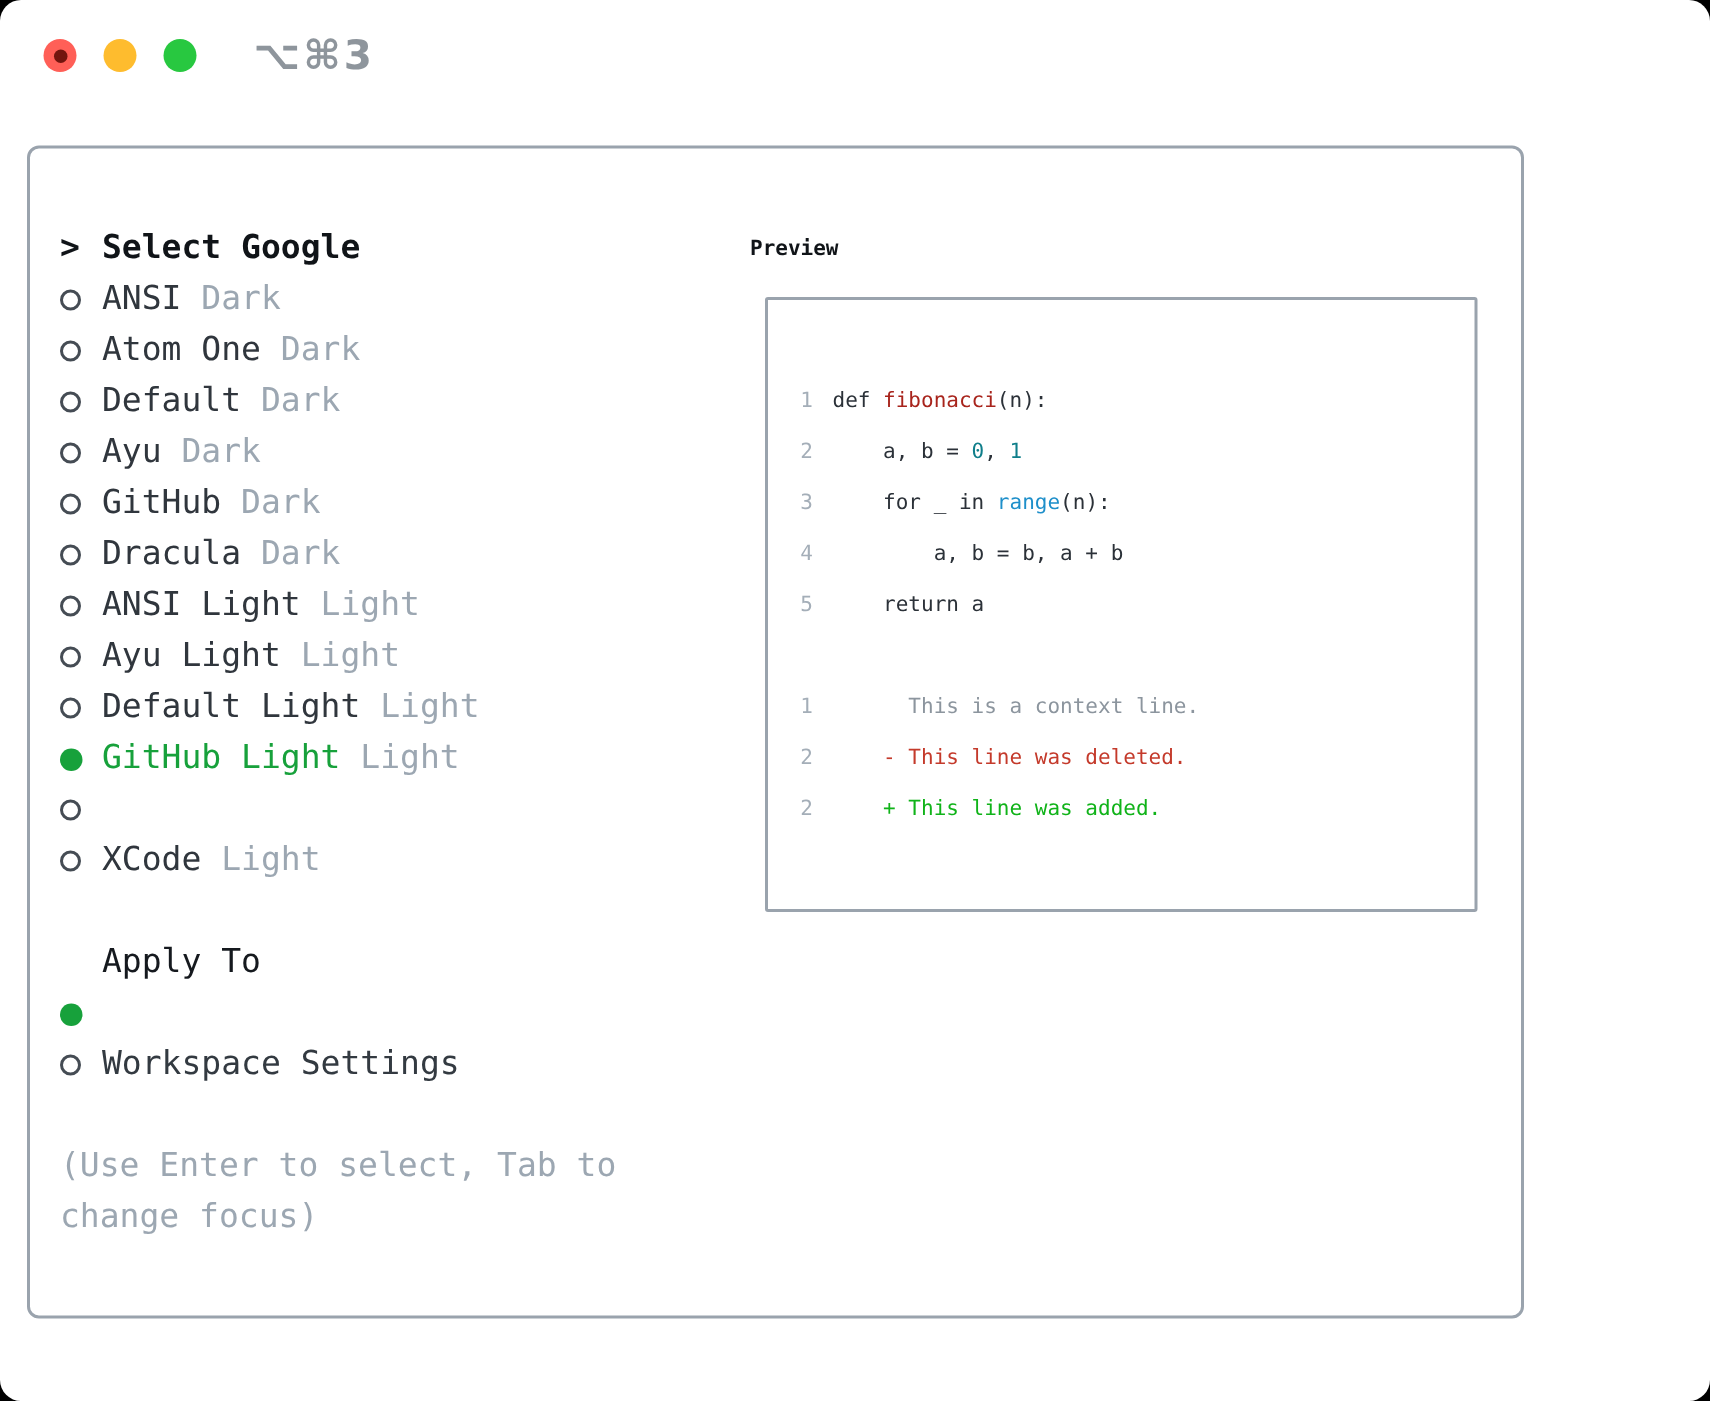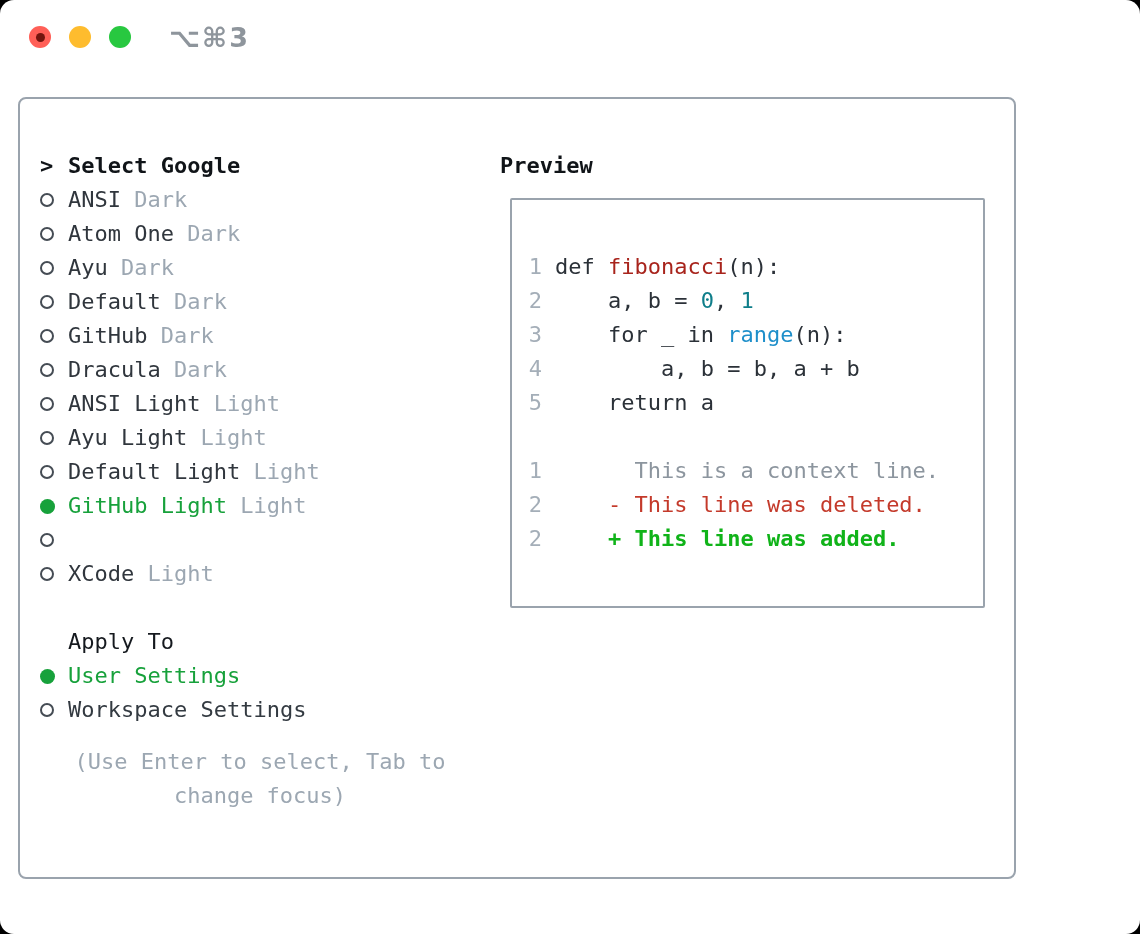--- a/index.html
+++ b/index.html
@@ -17,53 +17,53 @@
   .light.yellow{background:var(--traffic-yellow,#febc2e);}
   .light.green{background:var(--traffic-green,#28c840);}
   .light .dot{width:9px;height:9px;border-radius:50%;background:#73150e;}
   .win-title{margin-left:20px;font-size:27px;font-weight:bold;color:#8e959c;
     font-family:"DejaVu Sans","Liberation Sans",sans-serif;letter-spacing:2px;}
   
   .panel{box-sizing:border-box;margin:23px 0 0 18px;width:998px;height:782px;
     border:2px solid var(--border-gray,#9aa3ad);border-radius:8px;
     padding:50px 0 0 20px;display:flex;background:#fff;}
   .left-col{width:460px;flex:none;font-size:22px;line-height:34px;}
-  .right-col{font-size:22px;line-height:34px;}
+  .right-col{font-size:14px;line-height:34px;}
   
   .row{display:flex;align-items:center;height:34px;}
   .bullet-cell{width:28px;flex:none;display:flex;align-items:center;}
   .radio{width:14px;height:14px;border-radius:50%;
     border:2px solid #454c54;box-sizing:border-box;}
   .radio.sel{width:15px;height:15px;border:none;background:var(--accent-green,#17a13b);}
   .caret{font-weight:bold;color:#101418;}
   .hdr-text{font-weight:bold;color:#101418;}
   .item-label{white-space:pre;}
   .item-name{color:#30363d;text-align:center;}
   .item-name.sel{color:var(--accent-green,#17a13b);}
   .item-variant{color:var(--muted-gray,#9ca7b2);}
   .apply-hdr{margin-top:34px;height:34px;padding-left:28px;color:#15191e;}
   .option-label{color:#333a41;white-space:pre;}
   .option-label.sel{color:var(--accent-green,#17a13b);}
-  .help{margin-top:18px;width:440px;color:var(--muted-gray,#9ca7b2);text-align:center;}
+  .help{margin-top:34px;width:440px;color:var(--muted-gray,#9ca7b2);}
   
   .preview-hdr{height:34px;font-weight:bold;color:#101418;}
   .preview-box{box-sizing:border-box;margin:15px 0 0 10px;width:475px;height:410px;
     border:2px solid var(--border-gray,#9aa3ad);border-radius:2px;
     padding:50px 0 0 16px;background:#fff;}
   .code-row{display:flex;height:34px;}
   .lnum{width:14px;flex:none;text-align:right;margin-right:13px;
     color:#a4aeb8;white-space:pre;}
   .code-content{white-space:pre;color:#2b3138;text-align:center;}
   .tok-text{color:#2b3138;}
   .tok-function{color:var(--function-red,#a8241c);}
   .tok-number{color:var(--number-teal,#0f7e8a);}
   .tok-builtin{color:var(--builtin-blue,#1e8fca);}
   .tok-context{color:var(--context-gray,#8c959e);}
   .tok-deleted{color:var(--deleted-red,#c43a2b);}
-  .tok-added{color:var(--added-green,#10b319);font-weight:bold;}
+  .tok-added{color:var(--added-green,#10b319);}
 </style>
 </head>
 <body>
 
 <div class="window">
 
   <div class="titlebar">
     <span class="light red">
       <span class="dot"></span>
     </span>
@@ -91,27 +91,27 @@
           <div class="row">
             <span class="bullet-cell">
               <span class="radio"></span>
             </span>
             <span class="item-label"><span class="item-name">Atom One</span> <span class="item-variant">Dark</span></span>
           </div>
           <div class="row">
             <span class="bullet-cell">
               <span class="radio"></span>
             </span>
+            <span class="item-label"><span class="item-name">Default</span> <span class="item-variant">Dark</span></span>
+          </div>
+          <div class="row">
+            <span class="bullet-cell">
+              <span class="radio"></span>
+            </span>
             <span class="item-label"><span class="item-name">Ayu</span> <span class="item-variant">Dark</span></span>
-          </div>
-          <div class="row">
-            <span class="bullet-cell">
-              <span class="radio"></span>
-            </span>
-            <span class="item-label"><span class="item-name">Default</span> <span class="item-variant">Dark</span></span>
           </div>
           <div class="row">
             <span class="bullet-cell">
               <span class="radio"></span>
             </span>
             <span class="item-label"><span class="item-name">GitHub</span> <span class="item-variant">Dark</span></span>
           </div>
           <div class="row">
             <span class="bullet-cell">
               <span class="radio"></span>
@@ -154,21 +154,20 @@
             <span class="item-label"><span class="item-name">XCode</span> <span class="item-variant">Light</span></span>
           </div>
         </div>
 
       <div class="apply-hdr">Apply To</div>
       <div id="apply-options">
           <div class="row">
             <span class="bullet-cell">
               <span class="radio sel"></span>
             </span>
-            <span class="option-label sel">User Settings</span>
           </div>
           <div class="row">
             <span class="bullet-cell">
               <span class="radio"></span>
             </span>
             <span class="option-label">Workspace Settings</span>
           </div>
         </div>
 
       <div class="help">(Use Enter to select, Tab to change focus)</div>

